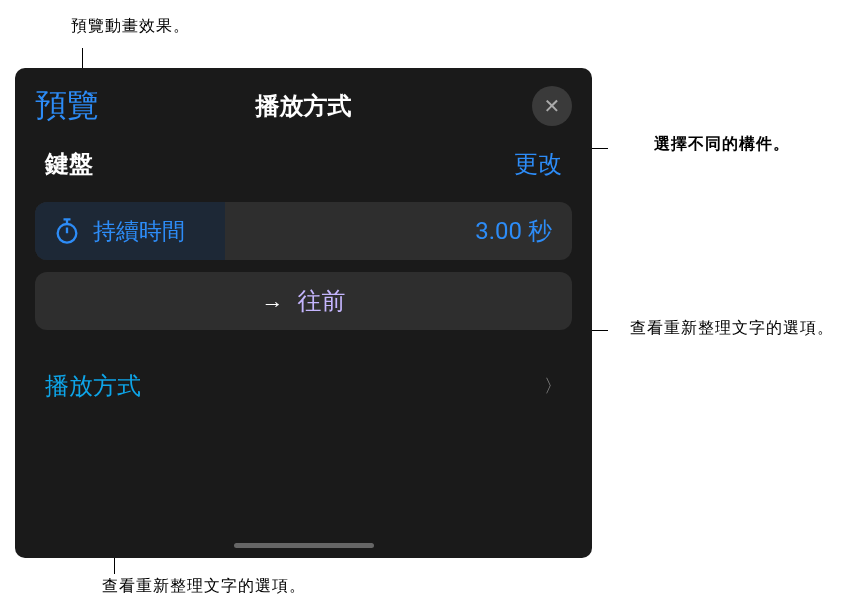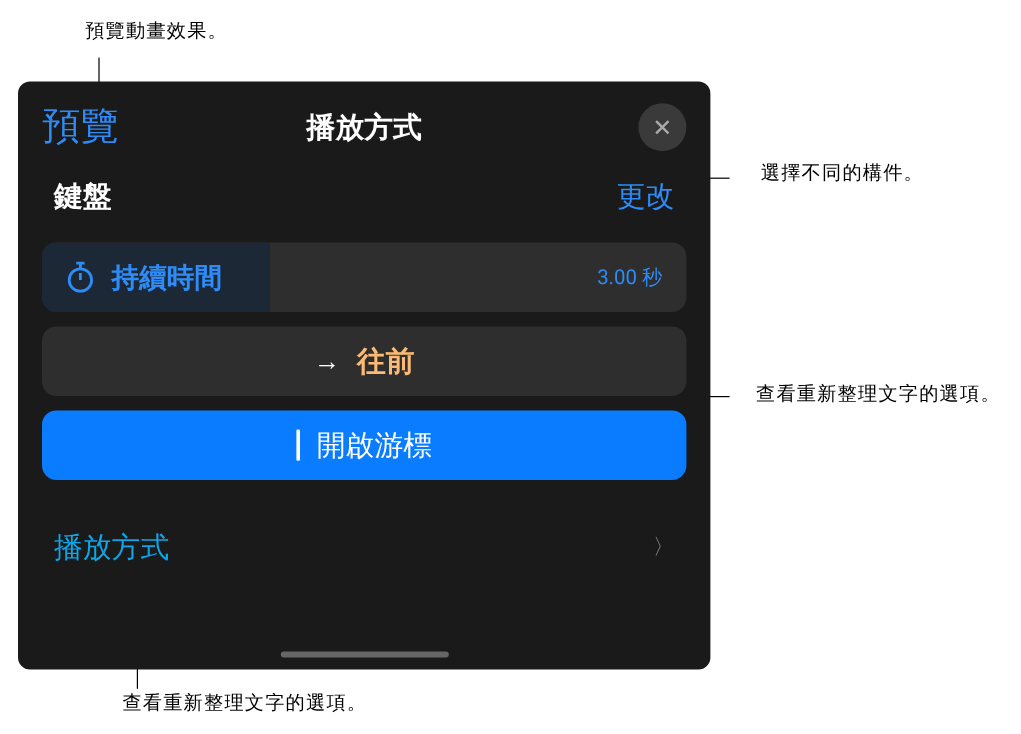--- a/index.html
+++ b/index.html
@@ -105,48 +105,46 @@
       margin-left: 18px;
       width: 28px;
       height: 28px;
     }
     .duration-label {
       position: relative;
       z-index: 1;
       color: #2d8cf7;
       font-size: 23px;
       margin-left: 12px;
-      font-weight: bold;
     }
     .duration-value {
       position: relative;
       z-index: 1;
       color: #2d8cf7;
-      font-size: 17px;
+      font-size: 24px;
       margin-left: auto;
       margin-right: 20px;
     }
     .direction-row {
       margin: 12px 20px;
       height: 58px;
       background: #2e2e2e;
       border-radius: 12px;
       display: flex;
       align-items: center;
       justify-content: center;
       gap: 14px;
     }
     .arrow-icon {
       color: #fff;
       font-size: 22px;
     }
     .direction-label {
-      color: #fdba74;
-      font-size: 24px;
-      font-weight: bold;
+      color: #c4b5fd;
+      font-size: 24px;
     }
     .cursor-row {
       margin: 12px 20px;
       height: 58px;
       background: #0a7cff;
       border-radius: 12px;
       display: flex;
       align-items: center;
       justify-content: center;
       gap: 14px;
@@ -185,21 +183,21 @@
       background: #666;
       border-radius: 3px;
     }
   </style>
 </head>
 <body>
 
 <div class="annotation" style="left: 71px; top: 16px;">預覽動畫效果。</div>
 <div class="annotation-line" style="left: 82px; top: 48px; width: 1px; height: 33px;"></div>
 
-<div class="annotation" style="left: 634px; top: 134px;">選擇不同的構件。</div>
+<div class="annotation" style="left: 654px; top: 134px; font-weight: bold;">選擇不同的構件。</div>
 <div class="annotation-line" style="left: 565px; top: 148px; width: 43px; height: 1px;"></div>
 
 <div class="annotation" style="left: 618px; top: 316px; width: 220px; line-height: 1.5; margin-left: 12px;">查看重新整理文字的選項。</div>
 <div class="annotation-line" style="left: 575px; top: 330px; width: 33px; height: 1px;"></div>
 
 <div class="annotation" style="left: 102px; top: 576px;">查看重新整理文字的選項。</div>
 <div class="annotation-line" style="left: 114px; top: 536px; width: 1px; height: 38px;"></div>
 
 <div class="panel">
 
@@ -226,24 +224,20 @@
     </svg>
     <span class="duration-label">持續時間</span>
     <span class="duration-value">3.00 秒</span>
   </div>
 
   <div class="direction-row">
     <span class="arrow-icon">→</span>
     <span class="direction-label">往前</span>
   </div>
 
-  <div class="cursor-row">
-    <div class="cursor-icon"></div>
-    <span class="cursor-label">開啟游標</span>
-  </div>
 
   <div class="playback-row">
     <span class="playback-label">播放方式</span>
     <span class="chevron">〉</span>
   </div>
 
   <div class="home-indicator"></div>
 </div>
 
 </body></html>

